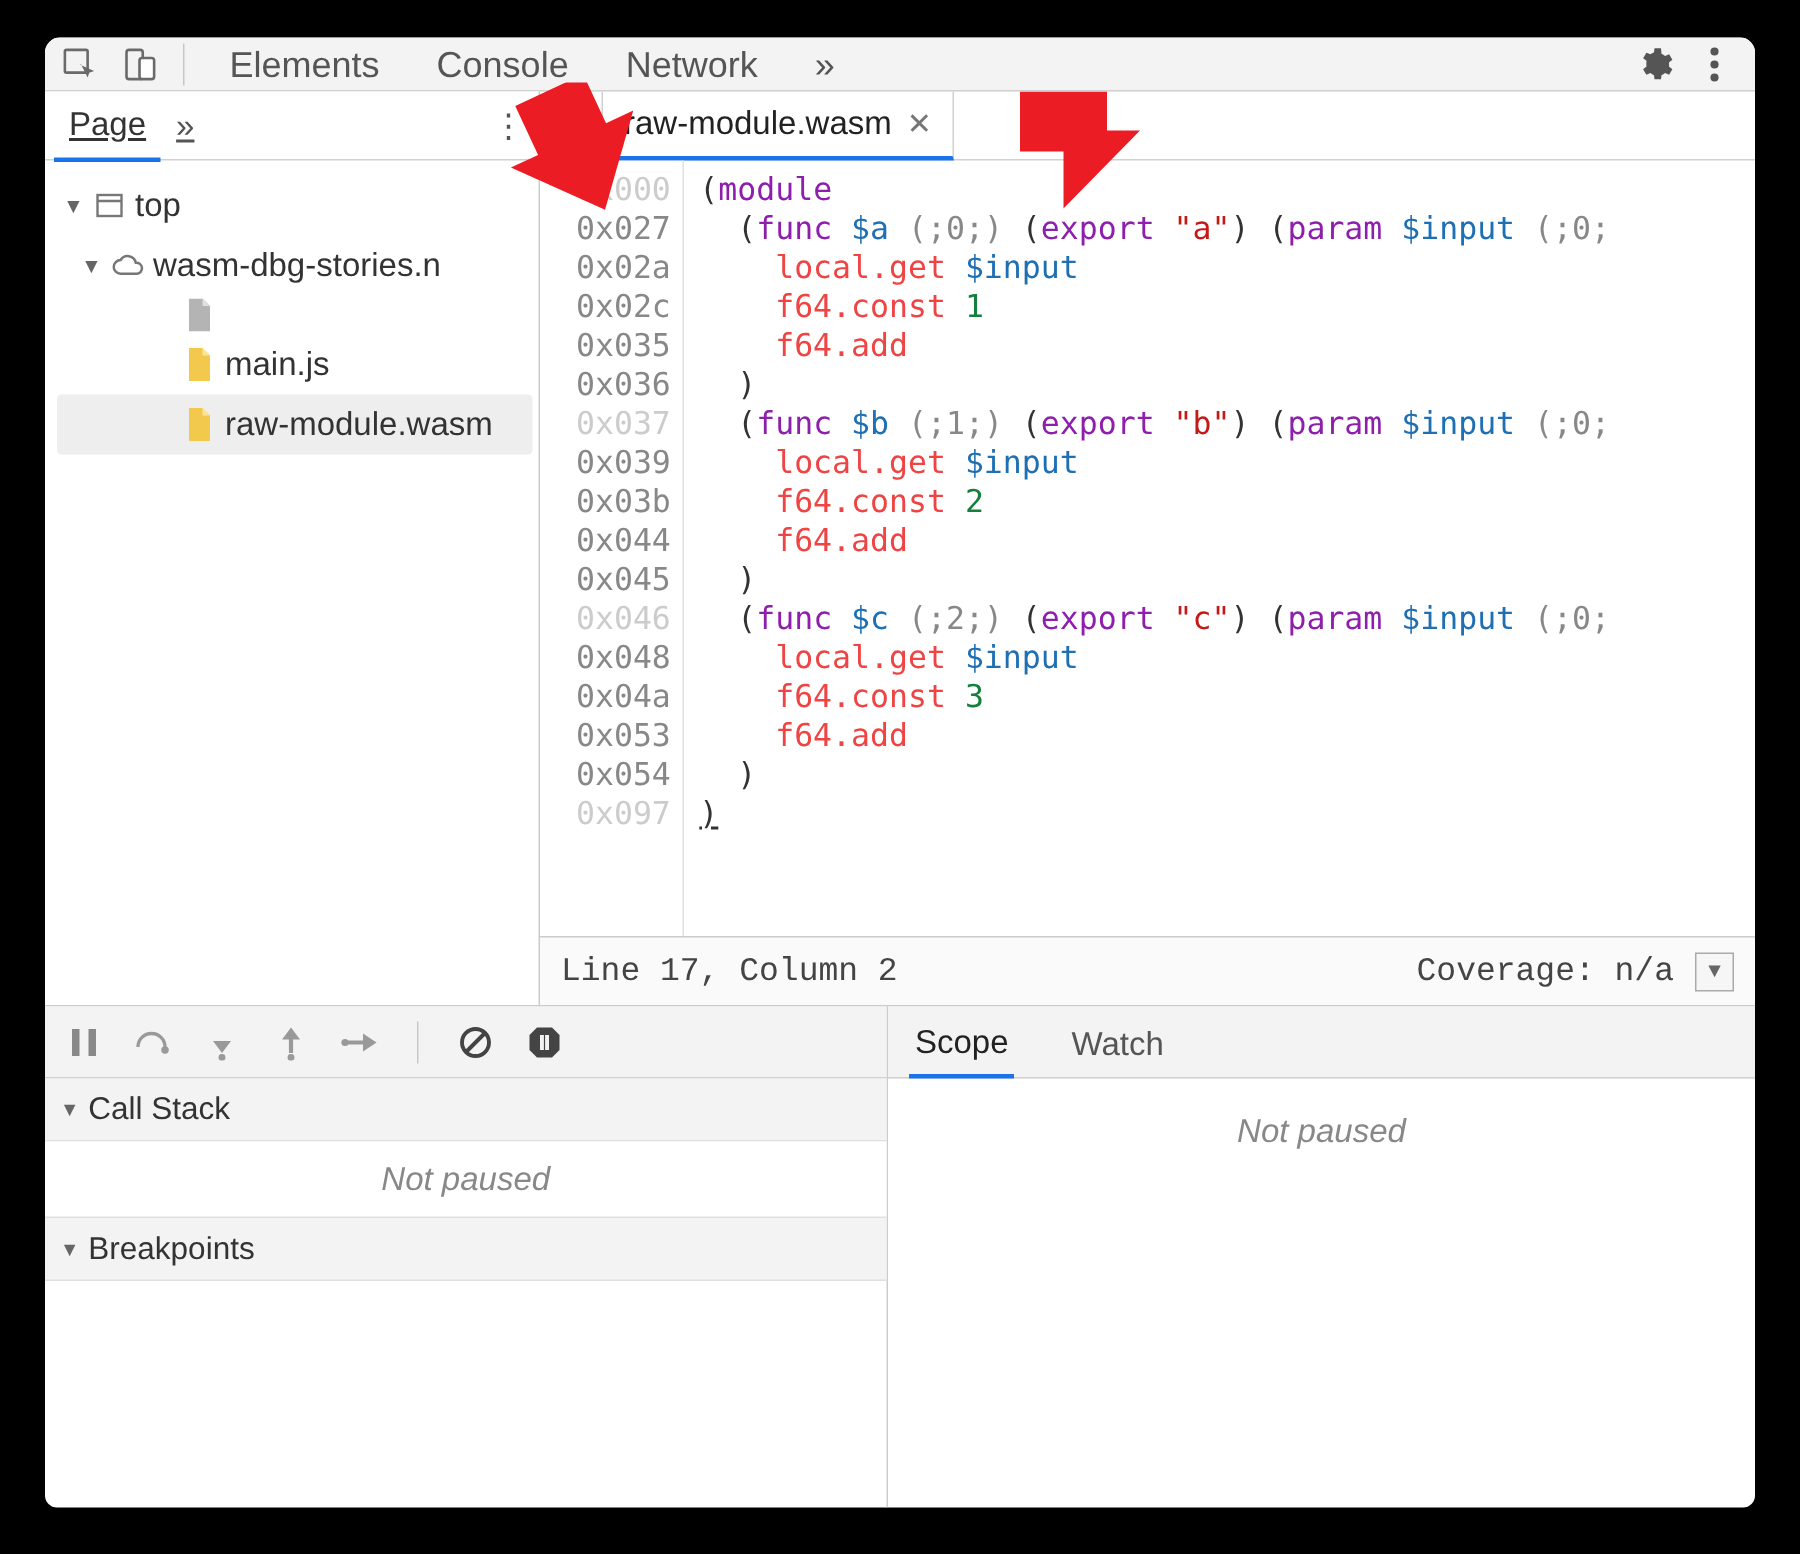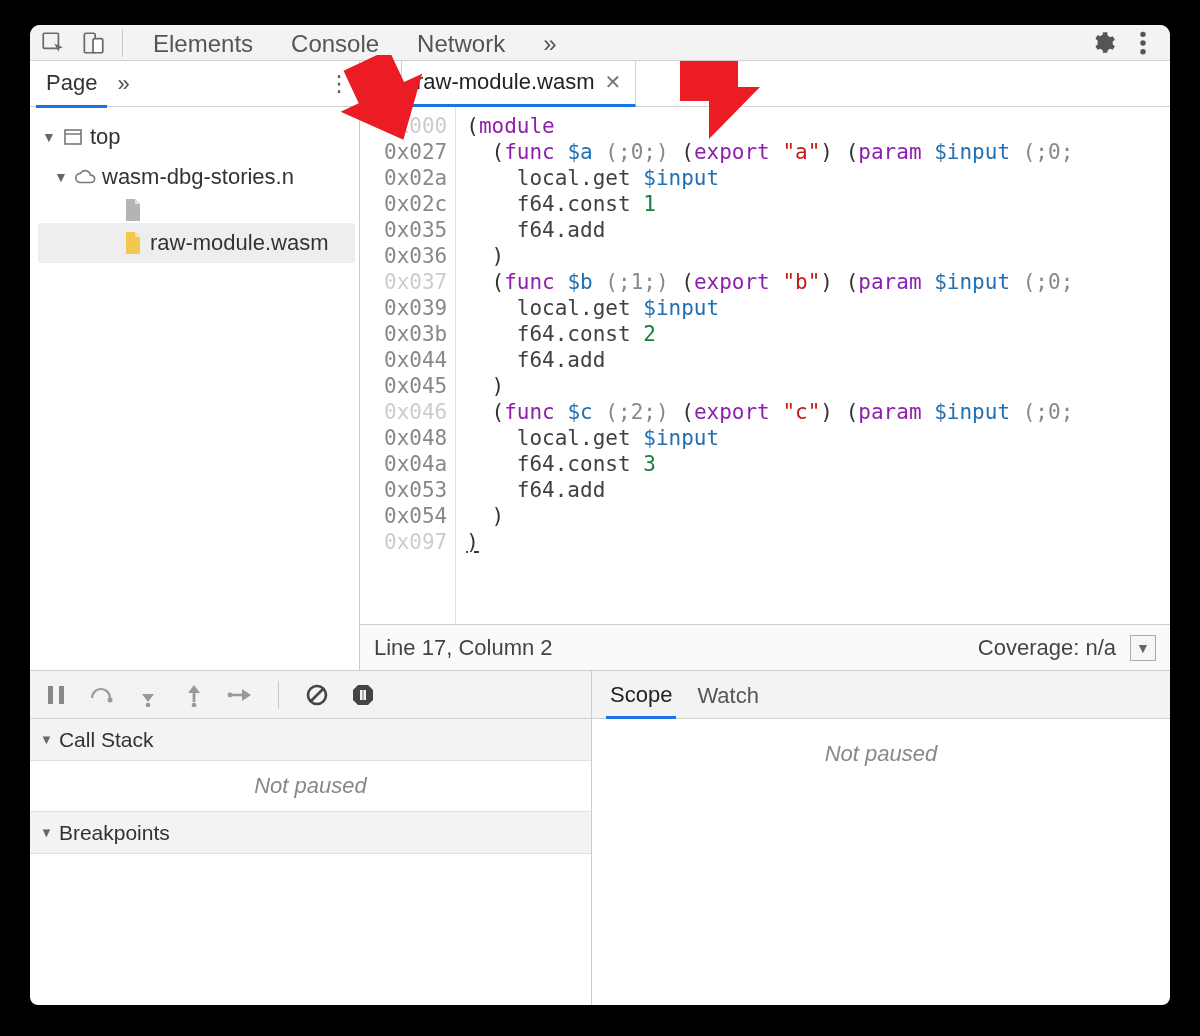--- a/index.html
+++ b/index.html
@@ -55,21 +55,21 @@
   .tab-main.active { color:#333; border-bottom:3px solid #1a73e8;}
   .spacer{flex:1;}
   
   .content {
     flex:1; display:flex; flex-direction:column;
   }
   .upper { display:flex; height:610px; border-bottom:1px solid #ccc;}
   
   .leftpane { width:330px; background:#fff; border-right:1px solid #ccc; display:flex; flex-direction:column;}
   .lefttabs { height:46px;border-bottom:1px solid #d0d0d0;display:flex;align-items:center;padding:0 6px;}
-  .ltab { padding:10px 10px 9px; color:#333; font-size:22px;}
+  .ltab { padding:10px 10px 9px; color:#333; font-size:22px;text-decoration:underline;}
   .ltab.active{ border-bottom:3px solid #1a73e8;}
   .kebab { margin-left:auto; font-size:22px;color:#555;width:28px;text-align:center;}
   .tree { padding:10px 4px 6px 8px; font-size:22px; line-height:36px; color:#333;}
   .trow { display:flex; align-items:center; gap:6px; padding:2px 4px; white-space:nowrap; overflow:hidden;}
   .trow .arrow { width:14px; text-align:center; color:#666; font-size:14px;}
   .trow .ic { width:22px;height:22px;display:flex;align-items:center;justify-content:center;}
   .trow.sel { background:#eeeeee; border-radius:3px;}
   .indent1{padding-left:16px;}
   .indent3{padding-left:84px;}
   
@@ -82,37 +82,37 @@
   .code-wrap{flex:1;display:flex;overflow:hidden;font-family:Menlo,Consolas,monospace;font-size:21px;line-height:26px;}
   .gutter{background:#fff;color:#bbb;text-align:right;padding:6px 8px 6px 4px;border-right:1px solid #e0e0e0;white-space:pre;}
   .gutter .g{color:#888;margin-left:20px;}
   .gutter .gl{color:#ccc;}
   .codelines{padding:6px 0 6px 10px;white-space:pre;color:#333;}
   .tok-kw{color:#8e1fac;}
   .tok-id{color:#1f6fb3;}
   .tok-cm{color:#888;}
   .tok-str{color:#c41a16;}
   .tok-num{color:#157f3c;}
-  .tok-op{color:#404040;}
+  .tok-op{color:#ef4444;}
   .tok-p{color:#333;}
-  .edstatus{height:46px;border-top:1px solid #ccc;display:flex;align-items:center;justify-content:space-between;padding:12px 14px;font-size:22px;color:#444;background:#fafafa;}
+  .edstatus{height:46px;border-top:1px solid #ccc;display:flex;align-items:center;justify-content:space-between;padding:12px 14px;font-size:22px;color:#444;background:#fafafa;font-family:Liberation Mono, monospace;}
   .coverage{display:flex;align-items:center;gap:14px;}
   .sqbtn{width:26px;height:26px;border:1px solid #aaa;display:flex;align-items:center;justify-content:center;color:#666;font-size:14px;background:#f6f6f6;}
   
   .anno-arrow{position:absolute; top:0; left:320px; z-index:40;}
   
   .debugger{flex:1;display:flex;}
   .dbg-left{width:562px;border-right:1px solid #ccc;display:flex;flex-direction:column;}
   .dbg-toolbar{height:48px;border-bottom:1px solid #d0d0d0;background:#f3f3f3;display:flex;align-items:center;gap:18px;padding:0 12px;}
   .dbtn{width:28px;height:28px;display:flex;align-items:center;justify-content:center;color:#777;}
   .dbtn.dark{color:#333;}
   .sect-head{height:42px;background:#f3f3f3;border-bottom:1px solid #e0e0e0;display:flex;align-items:center;padding:0 10px;font-size:21px;color:#333;gap:6px;}
   .sect-body{padding:12px;text-align:center;color:#888;font-style:italic;font-size:22px;border-bottom:1px solid #e0e0e0;background:#fff;}
   .dbg-right{flex:1;display:flex;flex-direction:column;}
-  .dbg-tabs{height:48px;border-bottom:1px solid #d0d0d0;background:#f3f3f3;display:flex;align-items:center;gap:17px;padding:0 14px;font-size:22px;}
+  .dbg-tabs{height:48px;border-bottom:1px solid #d0d0d0;background:#f3f3f3;display:flex;align-items:center;gap:34px;padding:0 14px;font-size:22px;}
   .dbg-tab{padding:11px 4px 8px;color:#555;}
   .dbg-tab.active{color:#222;border-bottom:3px solid #1a73e8;}
   .dbg-body{flex:1;display:flex;align-items:flex-start;justify-content:center;padding-top:22px;color:#888;font-style:italic;font-size:22px;}
   svg { display:block; }
 </style>
 </head>
 <body>
 
 <div class="window">
 
@@ -181,20 +181,29 @@
             </span>
             <span>wasm-dbg-stories.n</span>
           </div>
           <div class="trow indent3">
             <span class="ic">
               <svg width="18" height="22" viewBox="0 0 18 22" fill="#b4b4b4">
                   <path d="M2 0h9l5 5v17H2z"></path>
                   <path d="M11 0v5h5" fill="#e0e0e0"></path>
                 </svg>
             </span>
+          </div>
+          <div class="trow indent3">
+            <span class="ic">
+              <svg width="18" height="22" viewBox="0 0 18 22" fill="#f2c94c">
+                  <path d="M2 0h9l5 5v17H2z"></path>
+                  <path d="M11 0v5h5" fill="#fbe39a"></path>
+                </svg>
+            </span>
+            <span>main.js</span>
           </div>
           <div class="trow indent3 sel">
             <span class="ic">
               <svg width="18" height="22" viewBox="0 0 18 22" fill="#f2c94c">
                   <path d="M2 0h9l5 5v17H2z"></path>
                   <path d="M11 0v5h5" fill="#fbe39a"></path>
                 </svg>
             </span>
             <span>raw-module.wasm</span>
           </div>

